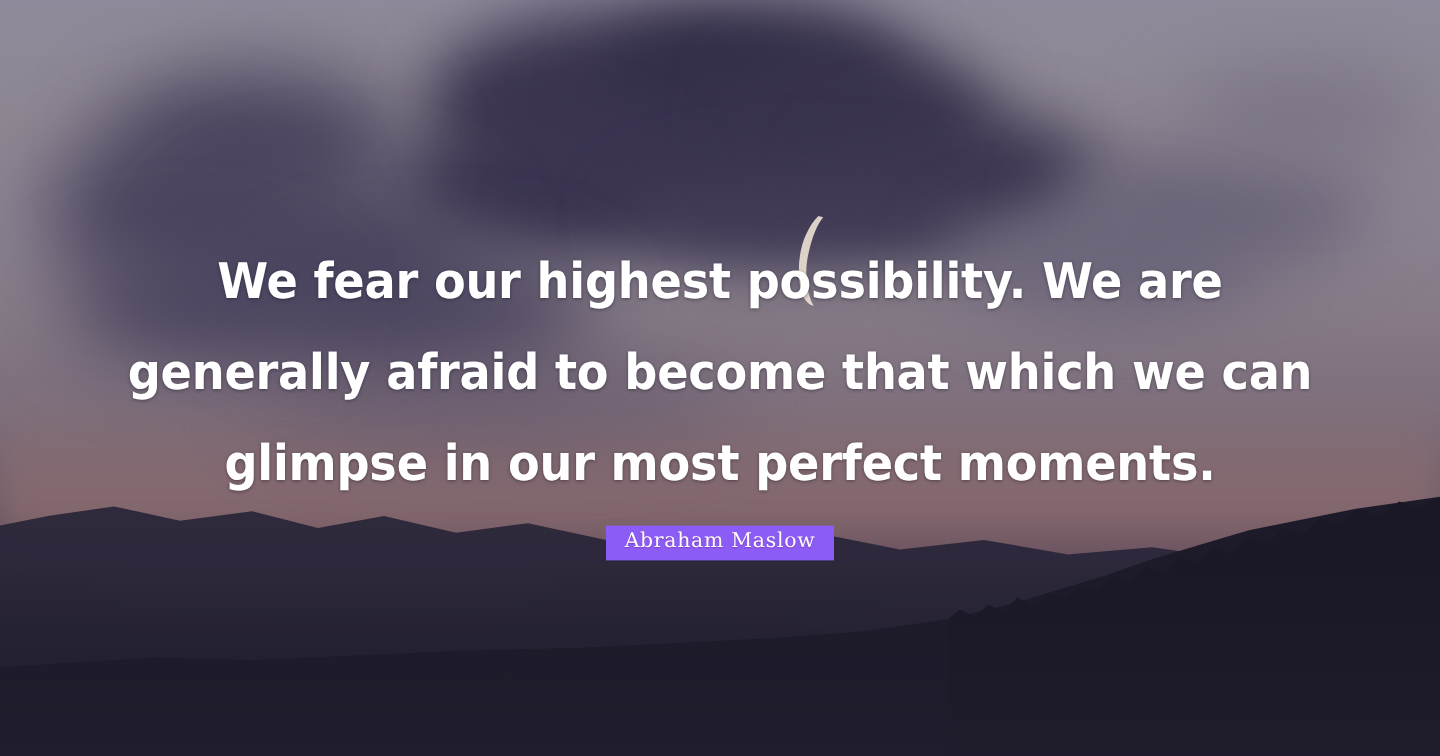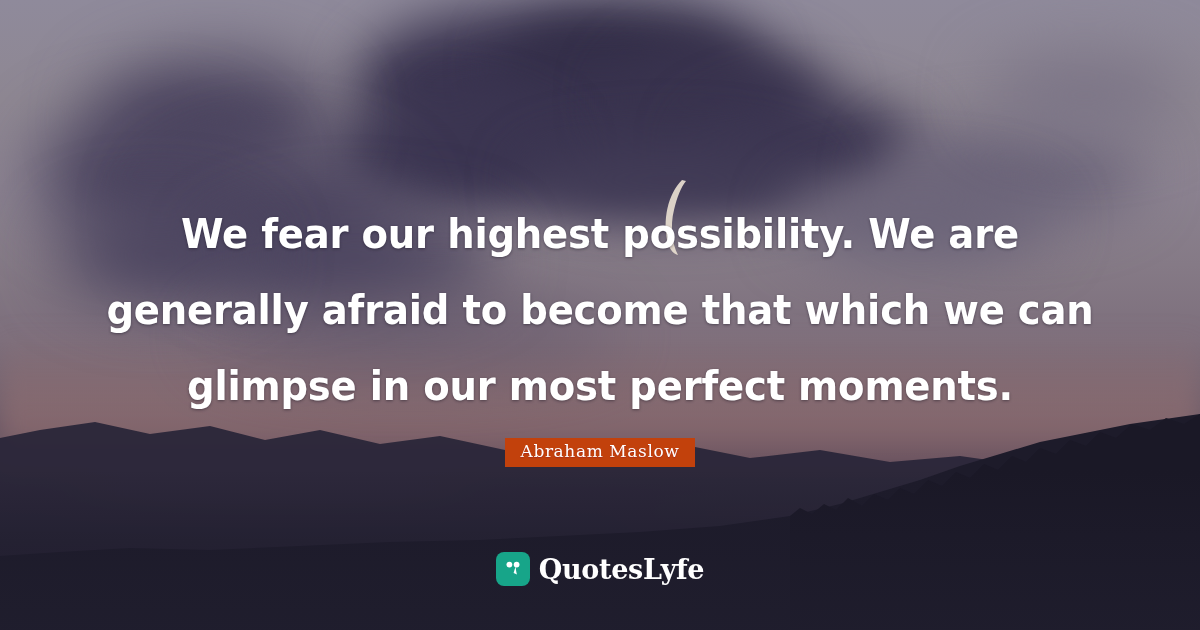--- a/index.html
+++ b/index.html
@@ -127,21 +127,21 @@
 
   
   .author-row {
     position: absolute;
     left: 0; right: 0;
     top: 438px;
     display: flex;
     justify-content: center;
   }
   .author-badge {
-    background: #c2410c;
+    background: #8b5cf6;
     color: #ffffff;
     font-family: "DejaVu Serif", serif;
     font-size: 17px;
     font-weight: normal;
     letter-spacing: 0.6px;
     padding: 4px 16px 5px 16px;
     line-height: 1.15;
     text-shadow: 0 1px 1px rgba(120,6,60,0.35);
   }
 
@@ -225,24 +225,14 @@
   <div class="quote-block">
     <div class="quote-line">We fear our highest possibility. We are</div>
     <div class="quote-line">generally afraid to become that which we can</div>
     <div class="quote-line">glimpse in our most perfect moments.</div>
   </div>
 
   <div class="author-row">
     <span class="author-badge">Abraham Maslow</span>
   </div>
 
-  <div class="brand">
-    <span class="brand-mark">
-      <svg width="22" height="22" viewBox="0 0 22 22" aria-hidden="true">
-        <circle cx="7.4" cy="6.6" r="2.9" fill="#ffffff"></circle>
-        <circle cx="14.6" cy="6.6" r="2.9" fill="#ffffff"></circle>
-        <path d="M13.6 8.2 C 13.9 12.0, 14.4 14.6, 15.0 16.6 L 11.6 14.9 Z" fill="#ffffff"></path>
-      </svg>
-    </span>
-    <span class="brand-name">QuotesLyfe</span>
-  </div>
 
 </div>
 
 </body></html>

